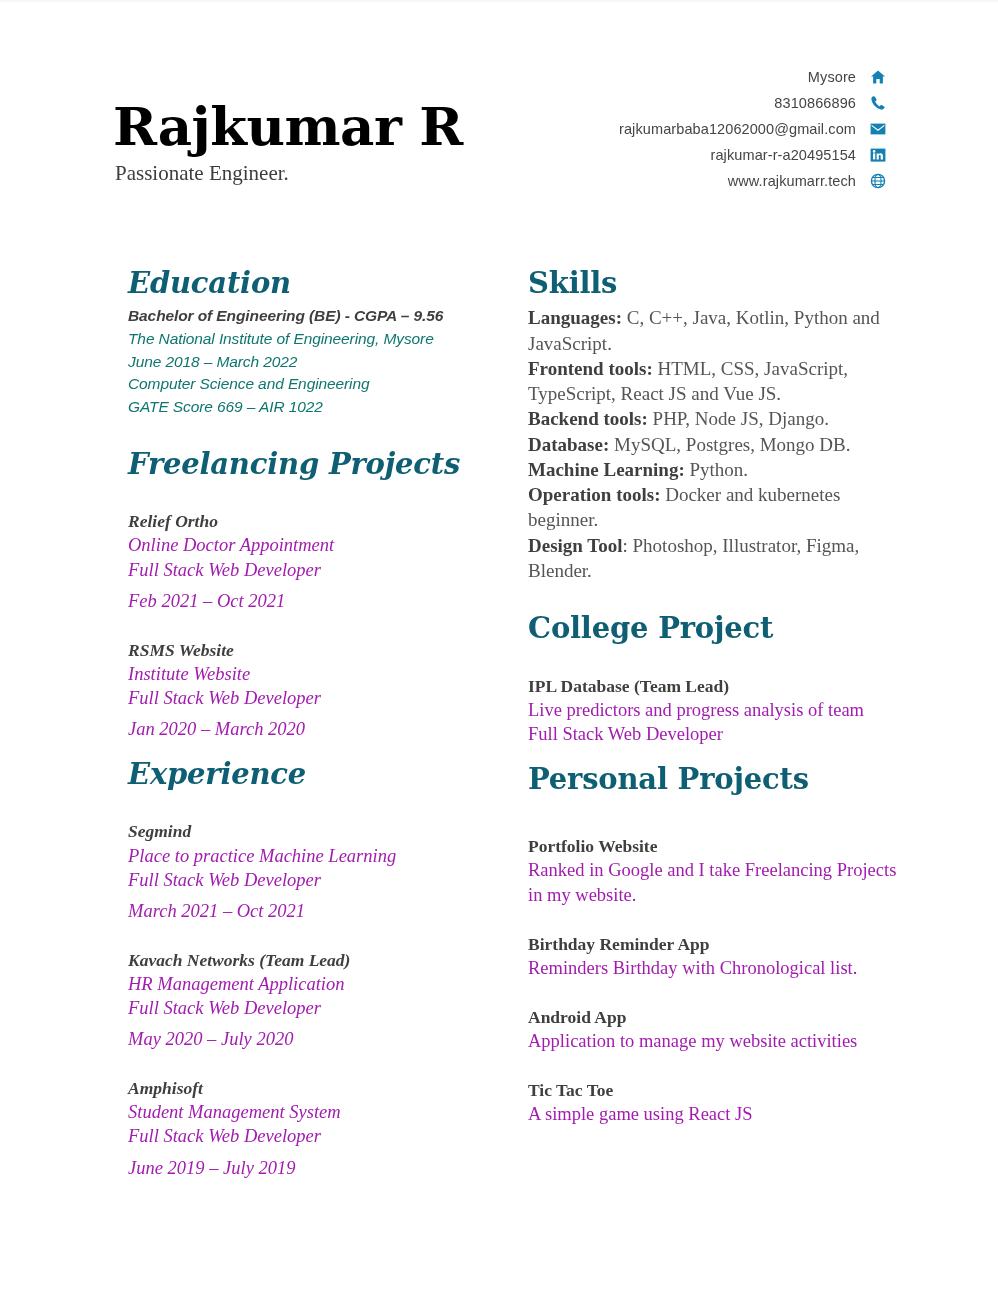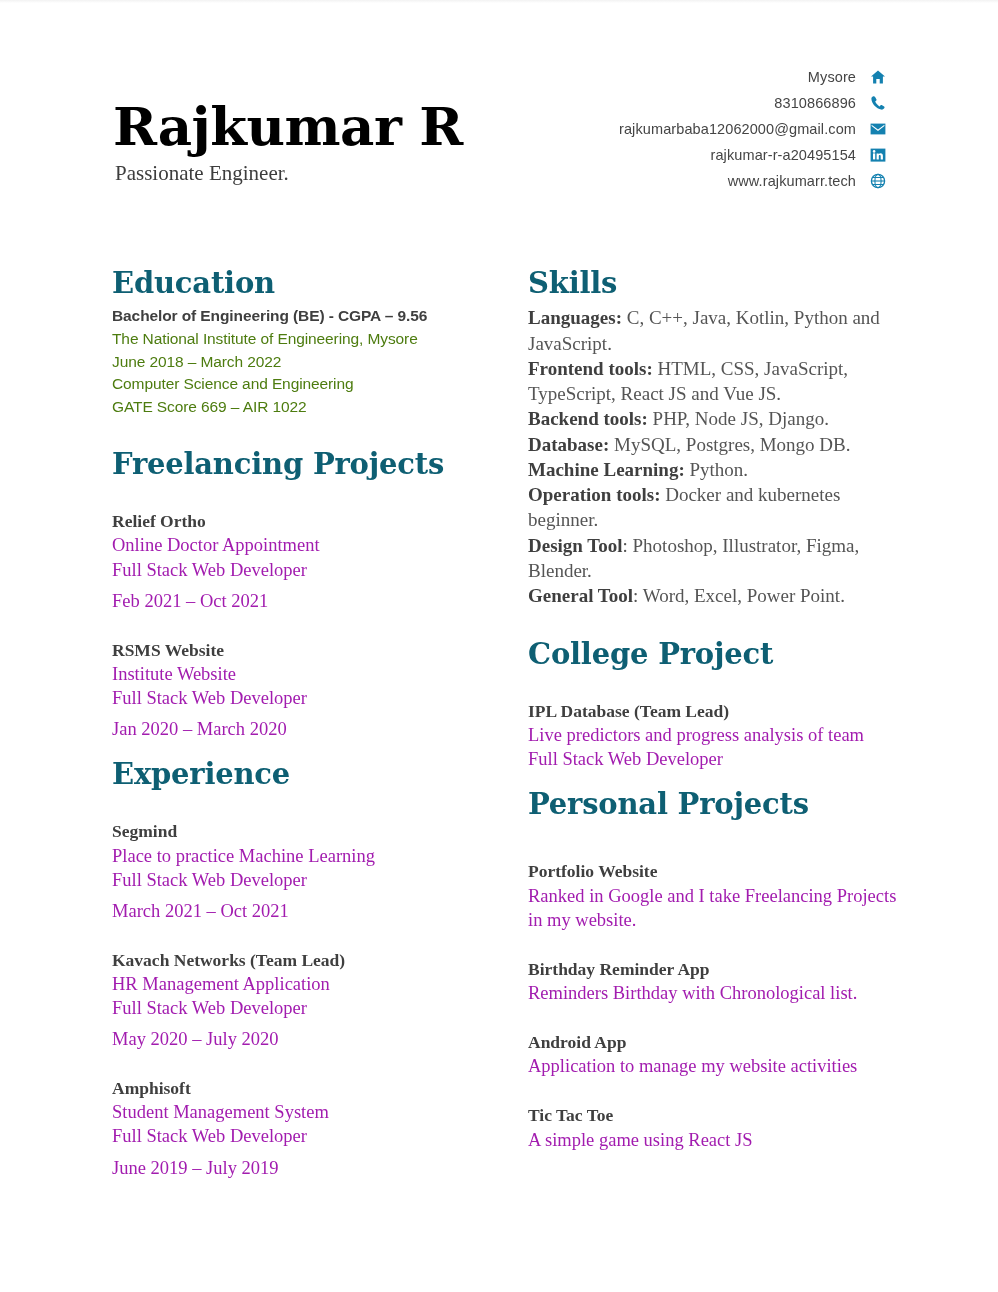--- a/index.html
+++ b/index.html
@@ -88,21 +88,21 @@
     align-items: center;
     justify-content: center;
   }
   .contact-icon svg { display: block; }
 
   
   .col {
     position: absolute;
     top: 268px;
   }
-  .col-left  { left: 112px;  width: 372px; }
+  .col-left  { left: 128px;  width: 372px; font-style: italic; }
   .col-right { left: 528px;  width: 372px; }
 
   .section { margin-bottom: 0; }
 
   .section-title {
     font-family: "DejaVu Serif", "Liberation Serif", serif;
     font-weight: 700;
     font-size: 29px;
     color: #0e5f73;
     line-height: 1.08;
@@ -136,21 +136,21 @@
     font-weight: 700;
     font-size: 15.5px;
     color: #3f3f3f;
     line-height: 1.45;
     margin: 0;
     letter-spacing: -0.1px;
   }
   .edu-line {
     font-family: "Liberation Sans", "DejaVu Sans", sans-serif;
     font-size: 15.5px;
-    color: #4d7c0f;
+    color: #0f766e;
     line-height: 1.47;
     margin: 0;
     letter-spacing: -0.1px;
   }
 
   
   .skill-line {
     font-family: "Liberation Serif", "DejaVu Serif", serif;
     font-size: 19px;
     color: #555555;
@@ -305,21 +305,20 @@
     <div class="section">
       <div class="section-title">Skills</div>
 
       <div class="skill-line"><b>Languages:</b><span> C, C++, Java, Kotlin, Python and JavaScript.</span></div>
       <div class="skill-line"><b>Frontend tools:</b><span> HTML, CSS, JavaScript, TypeScript, React JS and Vue JS.</span></div>
       <div class="skill-line"><b>Backend tools:</b><span> PHP, Node JS, Django.</span></div>
       <div class="skill-line"><b>Database:</b><span> MySQL, Postgres, Mongo DB.</span></div>
       <div class="skill-line"><b>Machine Learning:</b><span> Python.</span></div>
       <div class="skill-line"><b>Operation tools:</b><span> Docker and kubernetes beginner.</span></div>
       <div class="skill-line"><b>Design Tool</b><span>: Photoshop, Illustrator, Figma, Blender.</span></div>
-      <div class="skill-line"><b>General Tool</b><span>: Word, Excel, Power Point.</span></div>
     </div>
 
     <div class="spacer-30"></div>
 
     <div class="section">
       <div class="section-title">College Project</div>
       <div class="spacer-24"></div>
 
       <div class="entry">
         <div class="entry-title">IPL Database (Team Lead)</div>

